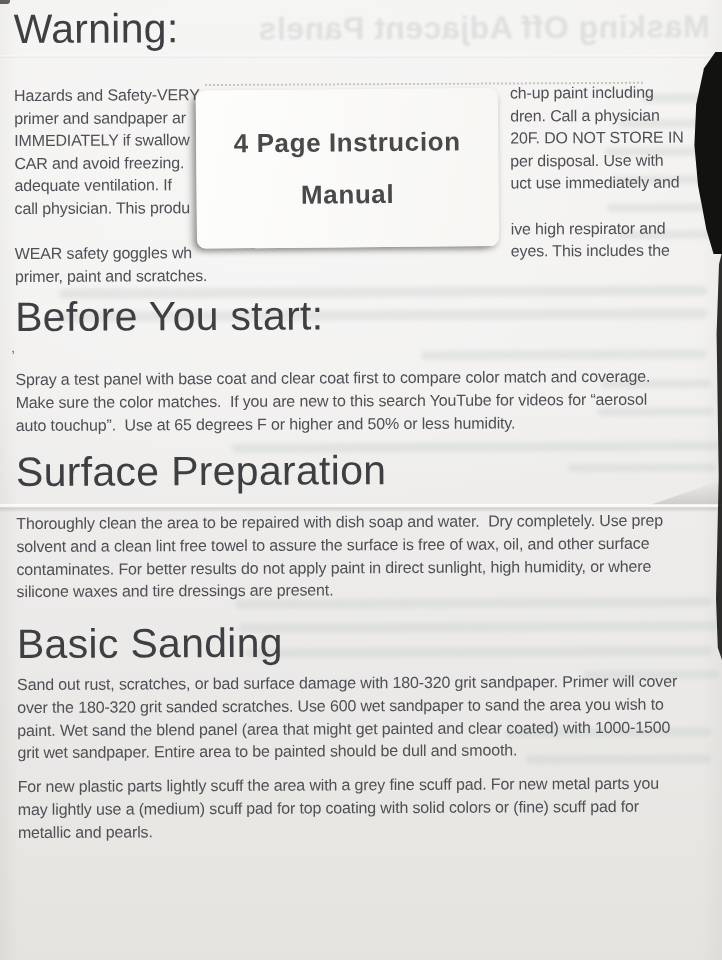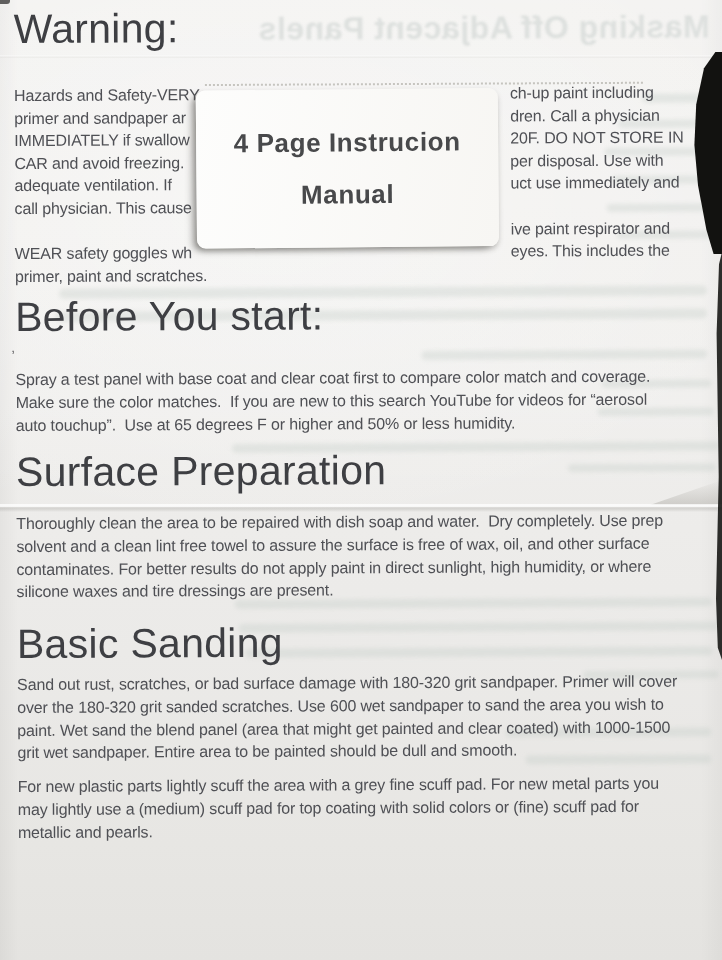--- a/index.html
+++ b/index.html
@@ -105,24 +105,24 @@
       </div>
       <div class="warn-row">
         <span class="warn-left">CAR and avoid freezing.</span>
         <span class="warn-right">per disposal. Use with</span>
       </div>
       <div class="warn-row">
         <span class="warn-left">adequate ventilation. If</span>
         <span class="warn-right">uct use immediately and</span>
       </div>
       <div class="warn-row">
-        <span class="warn-left">call physician. This cause</span>
+        <span class="warn-left">call physician. This produ</span>
       </div>
       <div class="warn-row">
-        <span class="warn-right">ive paint respirator and</span>
+        <span class="warn-right">ive high respirator and</span>
       </div>
       <div class="warn-row">
         <span class="warn-left">WEAR safety goggles wh</span>
         <span class="warn-right">eyes. This includes the</span>
       </div>
       <div class="warn-row">
         <span class="warn-left">primer, paint and scratches.</span>
         <span class="warn-right"></span>
       </div>
     </div>

